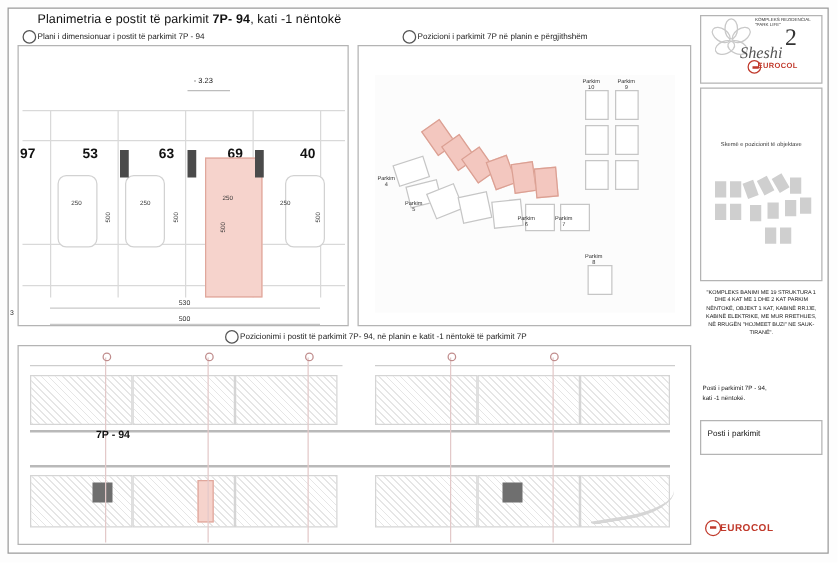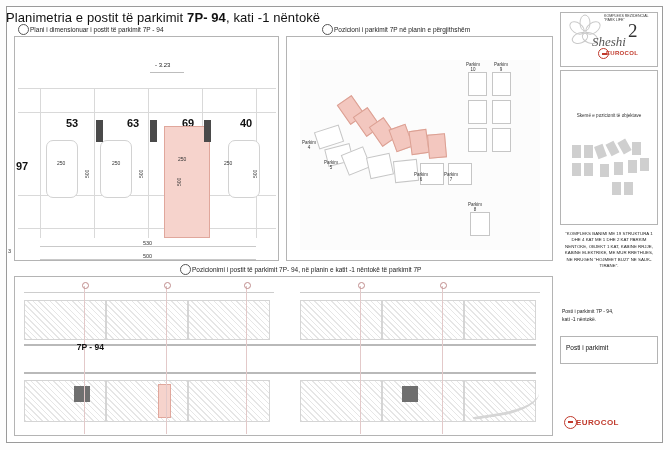--- a/index.html
+++ b/index.html
@@ -13,22 +13,22 @@
   .page{
     position:absolute;left:0;top:0;width:670px;height:450px;
     background:#fdfdfd;
   }
   .sheet-border{
     position:absolute;left:6px;top:6px;width:657px;height:437px;
     border:1px solid #9a9a9a;box-sizing:border-box;background:#ffffff;
   }
   
   .main-title{
-    position:absolute;left:6px;top:10px;
-    font-size:13px;color:#111;letter-spacing:.1px;white-space:nowrap;
+    position:absolute;left:30px;top:10px;
+    font-size:10px;color:#111;letter-spacing:.1px;white-space:nowrap;
   }
   .main-title b{font-weight:bold;}
   .sub-title{
     position:absolute;left:30px;top:26px;
     font-size:6.5px;color:#222;white-space:nowrap;
   }
   .sub-title-2{
     position:absolute;left:334px;top:26px;
     font-size:6.5px;color:#222;white-space:nowrap;
   }
@@ -170,21 +170,21 @@
 
   <div class="grid-line" style="left:40px;top:88px;width:1px;height:150px;"></div>
   <div class="grid-line" style="left:94px;top:88px;width:1px;height:150px;"></div>
   <div class="grid-line" style="left:148px;top:88px;width:1px;height:150px;"></div>
   <div class="grid-line" style="left:202px;top:88px;width:1px;height:150px;"></div>
   <div class="grid-line" style="left:256px;top:88px;width:1px;height:150px;"></div>
 
   <div class="level-note" style="left:155px;top:62px;">- 3.23</div>
   <div class="grid-line" style="left:150px;top:72px;width:34px;height:1px;background:#bdbdbd;"></div>
 
-  <div class="lot-num" style="left:16px;top:117px;margin-top:43px;">97</div>
+  <div class="lot-num" style="left:16px;top:117px;">97</div>
   <div class="lot-num" style="left:66px;top:117px;">53</div>
   <div class="lot-num" style="left:127px;top:117px;">63</div>
   <div class="lot-num" style="left:182px;top:117px;">69</div>
   <div class="lot-num" style="left:240px;top:117px;">40</div>
 
   <div class="hl" style="left:164px;top:126px;width:44px;height:110px;"></div>
 
   <div class="car" style="left:46px;top:140px;width:30px;height:56px;"></div>
   <div class="car" style="left:100px;top:140px;width:30px;height:56px;"></div>
   <div class="car" style="left:228px;top:140px;width:30px;height:56px;"></div>

